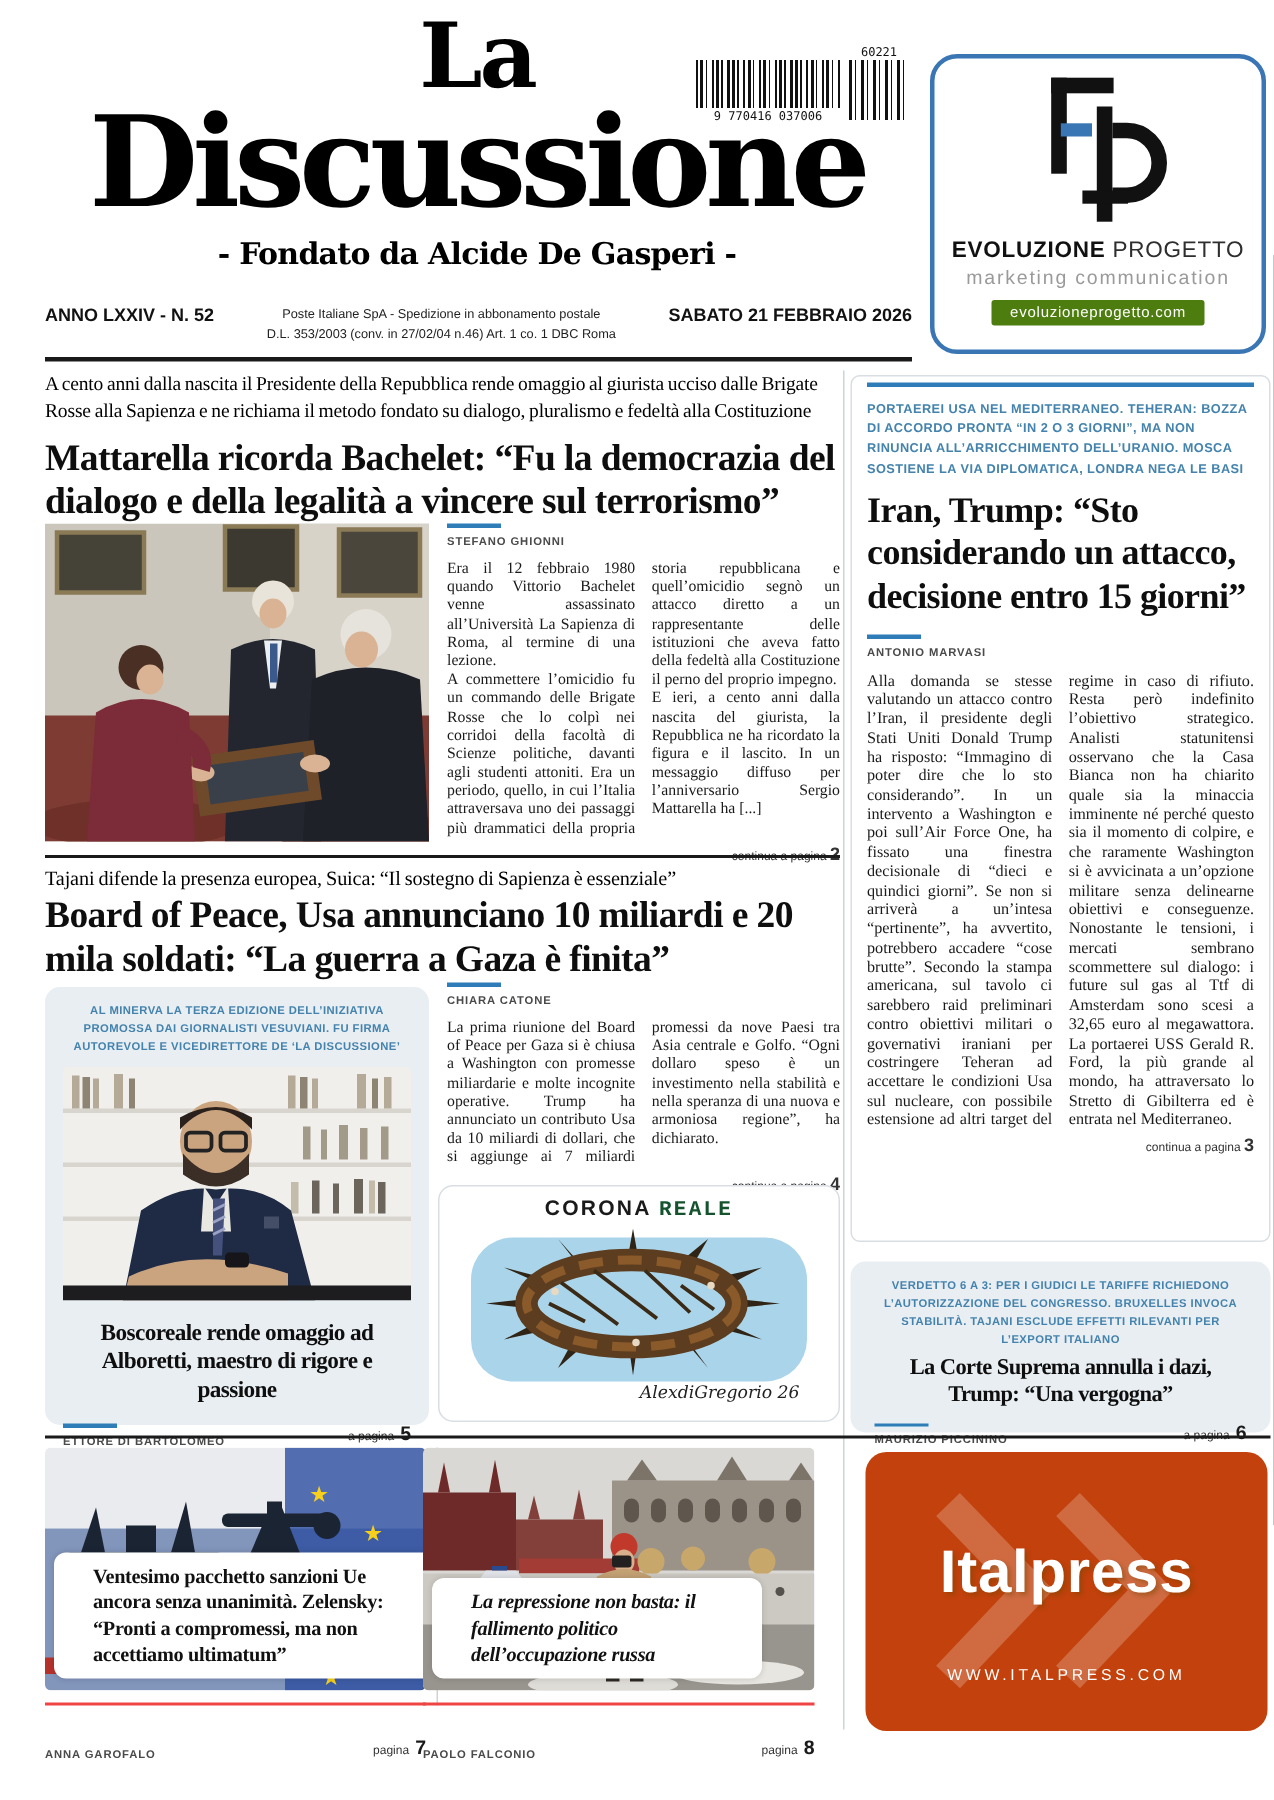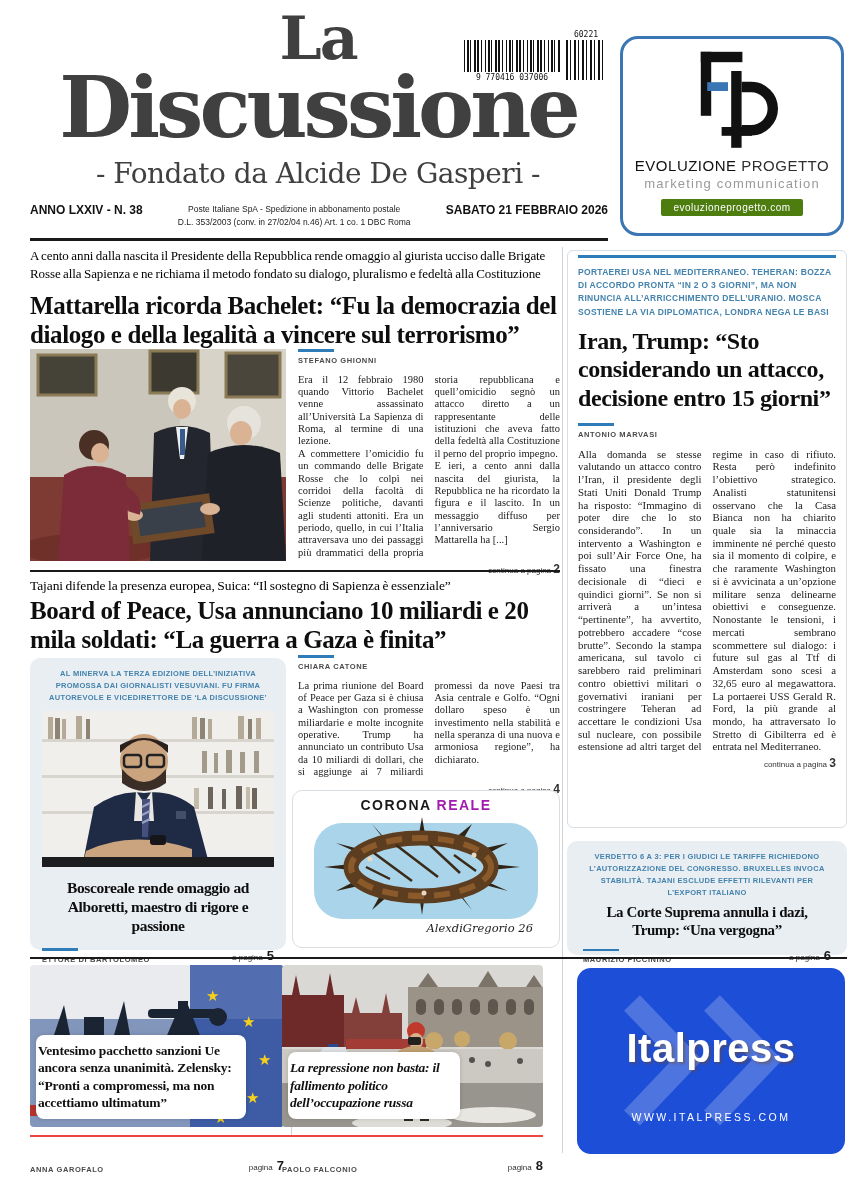--- a/index.html
+++ b/index.html
@@ -1,38 +1,38 @@
 <!DOCTYPE html>
 <html><head>
 <meta charset="utf-8">
 <style>
   html,body{margin:0;padding:0;background:#9a9a9a;}
   #page{position:relative;width:849px;height:1200px;background:#ffffff;margin:0 auto;
         font-family:"Liberation Serif",serif;color:#1a1a1a;overflow:hidden;}
   .abs{position:absolute;}
 
   
-  .masthead{left:30px;top:10px;width:576px;text-align:center;color:#404040;}
+  .masthead{left:30px;top:10px;width:576px;text-align:center;color:#000000;}
   .mh-la{font-family:"DejaVu Serif",serif;font-weight:bold;font-size:60px;line-height:.95;letter-spacing:-2px;}
   .mh-main{font-family:"DejaVu Serif",serif;font-weight:bold;font-size:84px;line-height:.98;letter-spacing:-4px;}
-  .mh-tag{font-family:"DejaVu Serif",serif;font-weight:normal;font-size:28px;margin-top:8px;letter-spacing:-0.5px;}
+  .mh-tag{font-family:"DejaVu Serif",serif;font-weight:bold;font-size:20px;margin-top:8px;letter-spacing:-0.5px;}
 
   .barcode{left:462px;top:28px;width:146px;height:60px;background:#fff;z-index:5;}
   .bc-bars{position:absolute;left:2px;top:12px;width:96px;height:32px;
     background:repeating-linear-gradient(90deg,#111 0 1.5px,#fff 1.5px 3px,#111 3px 5px,#fff 5px 6.5px,#111 6.5px 7.5px,#fff 7.5px 10.5px);}
   .bc-num{position:absolute;left:0;top:45px;width:100px;text-align:center;font-family:"DejaVu Sans Mono",monospace;font-size:8px;color:#111;}
   .bc-addon-bars{position:absolute;left:104px;top:12px;width:40px;height:40px;
     background:repeating-linear-gradient(90deg,#111 0 2px,#fff 2px 4px,#111 4px 5px,#fff 5px 8px);}
   .bc-addon-num{position:absolute;left:104px;top:2px;width:40px;text-align:center;font-family:"DejaVu Sans Mono",monospace;font-size:8px;color:#111;}
 
   
   .ep-ad{left:620px;top:36px;width:224px;height:200px;border:3px solid #3a76b4;border-radius:18px;
          background:#fff;text-align:center;padding-top:8px;box-sizing:border-box;z-index:5;}
   .ep-brand{font-family:"Liberation Sans",sans-serif;font-size:15px;letter-spacing:.5px;color:#111;margin-top:2px;}
-  .ep-brand .b{font-weight:normal;}
+  .ep-brand .b{font-weight:bold;}
   .ep-brand .l{font-weight:normal;color:#2e2e2e;}
   .ep-tagline{font-family:"Liberation Sans",sans-serif;font-size:13px;color:#9a9a9a;letter-spacing:1.2px;margin-top:2px;}
   .ep-url{display:inline-block;background:#4d7c0f;color:#fff;font-family:"Liberation Sans",sans-serif;
           font-size:10px;letter-spacing:.5px;padding:3px 12px;margin-top:8px;border-radius:2px;}
 
   
   .info{left:30px;top:203px;width:578px;display:flex;justify-content:space-between;align-items:flex-start;}
   .info-issue,.info-date{font-family:"Liberation Sans",sans-serif;font-weight:bold;font-size:12px;color:#111;white-space:nowrap;}
   .info-postal{font-family:"Liberation Sans",sans-serif;font-size:8.5px;line-height:1.55;text-align:center;color:#222;}
 
@@ -52,31 +52,31 @@
 
   
   .card{background:#e9eef3;border-radius:10px;box-sizing:border-box;}
   .card-foot{display:flex;justify-content:space-between;align-items:flex-end;}
   .pg-label{font-family:"Liberation Sans",sans-serif;font-size:8px;color:#333;}
   .pg-num{font-size:13px;font-family:"Liberation Sans",sans-serif;}
 
   
   .cartoon{left:292px;top:790px;width:268px;height:158px;background:#fff;border:1.5px solid #d9dee3;border-radius:10px;box-sizing:border-box;padding:6px 10px;}
   .cartoon-title{text-align:center;font-family:"Liberation Sans",sans-serif;font-weight:bold;font-size:14px;letter-spacing:1.5px;}
-  .cartoon-title .red{color:#a21caf;}
+  .cartoon-title .red{color:#14532d;font-family:Liberation Mono, monospace;}
   .cartoon-sig{position:absolute;right:26px;bottom:12px;font-style:italic;font-size:11.5px;color:#222;font-family:"DejaVu Serif",serif;}
 
   
   .bphoto{position:relative;border-radius:4px;overflow:hidden;}
-  .overlay-box{position:absolute;left:6px;bottom:8px;background:#fff;border-radius:8px;padding:7px 2px;box-shadow:0 0 4px rgba(0,0,0,.15);}
+  .overlay-box{position:absolute;left:6px;bottom:8px;background:#fff;border-radius:8px;padding:7px 26px;box-shadow:0 0 4px rgba(0,0,0,.15);}
   .overlay-head{font-weight:bold;font-size:13.5px;line-height:1.3;color:#111;letter-spacing:-0.2px;}
   .bfoot{border-top:2px solid #ef4444;margin-top:8px;padding-top:19px;display:flex;justify-content:space-between;align-items:flex-end;}
 
   
-  .italpress{left:577px;top:968px;width:268px;height:186px;background:#1d4ed8;border-radius:14px;text-align:center;overflow:hidden;}
+  .italpress{left:577px;top:968px;width:268px;height:186px;background:#c2410c;border-radius:14px;text-align:center;overflow:hidden;}
   .ip-brand{position:relative;font-family:"Liberation Sans",sans-serif;font-weight:bold;font-size:40px;color:#fff;
             margin-top:58px;text-shadow:2px 2px 3px rgba(120,70,0,.45);letter-spacing:.5px;}
   .ip-url{position:relative;font-family:"Liberation Sans",sans-serif;font-size:10.5px;color:#fff;letter-spacing:2.5px;margin-top:40px;}
 </style>
 </head>
 <body>
 
 <div id="page">
 
   <div class="abs masthead">
@@ -100,21 +100,21 @@
       <rect x="54" y="30" width="13" height="96" fill="#111"></rect>
       <path d="M67,50 h12 a27,27 0 0 1 0,54 h-12" fill="none" stroke="#111" stroke-width="13"></path>
       <rect x="42" y="100" width="38" height="11" fill="#111"></rect>
     </svg>
     <div class="ep-brand"><span class="b">EVOLUZIONE</span> <span class="l">PROGETTO</span></div>
     <div class="ep-tagline">marketing communication</div>
     <div class="ep-url">evoluzioneprogetto.com</div>
   </div>
 
   <div class="abs info">
-    <div class="info-issue">ANNO LXXIV - N. 38</div>
+    <div class="info-issue">ANNO LXXIV - N. 52</div>
     <div class="info-postal">
       <div>Poste Italiane SpA - Spedizione in abbonamento postale</div>
       <div>D.L. 353/2003 (conv. in 27/02/04 n.46) Art. 1 co. 1 DBC Roma</div>
     </div>
     <div class="info-date">SABATO 21 FEBBRAIO 2026</div>
   </div>
 
   <div class="abs rule-dark" style="left:30px;top:238px;width:578px;"></div>
   <div class="abs vsep" style="left:562px;top:247px;height:906px;"></div>
 

